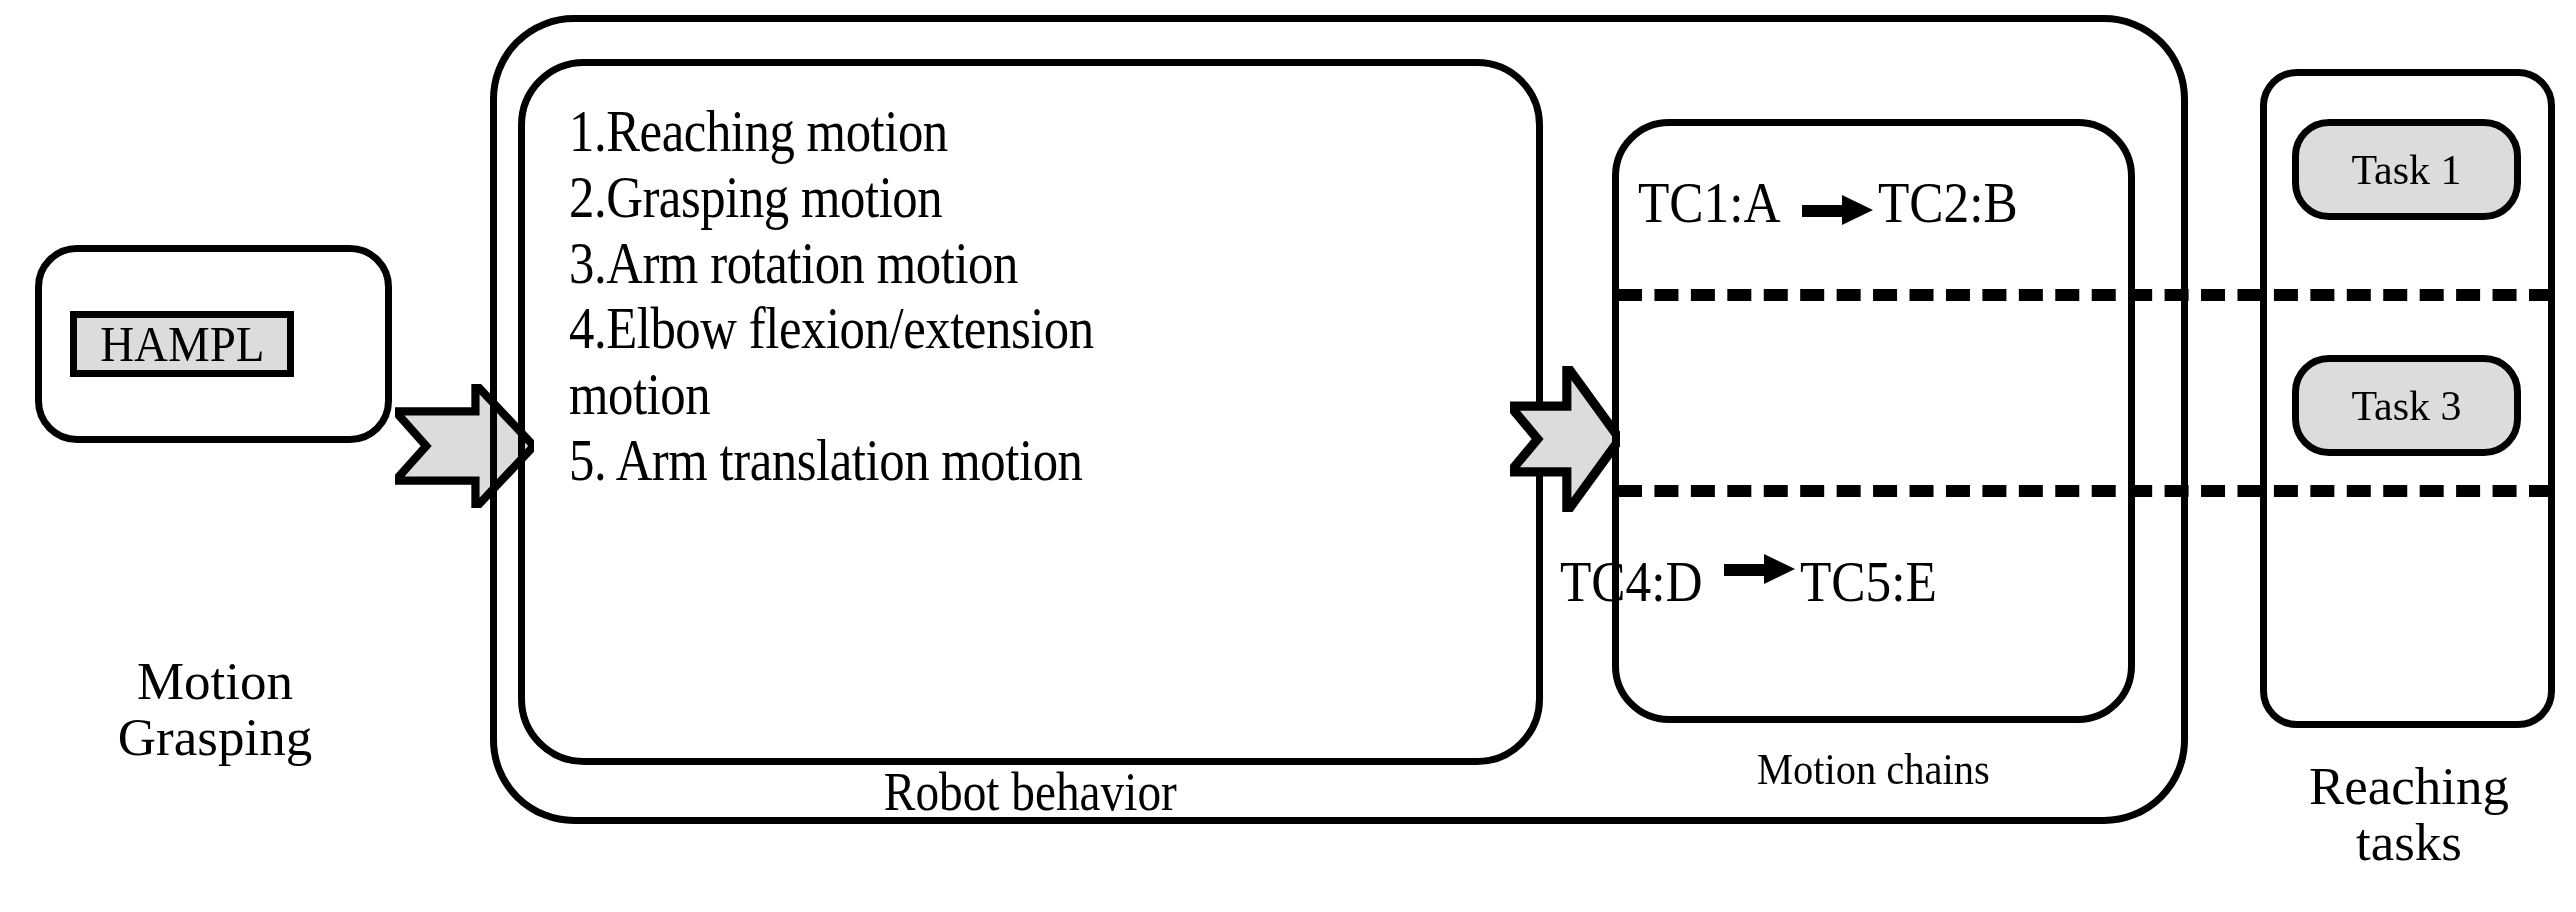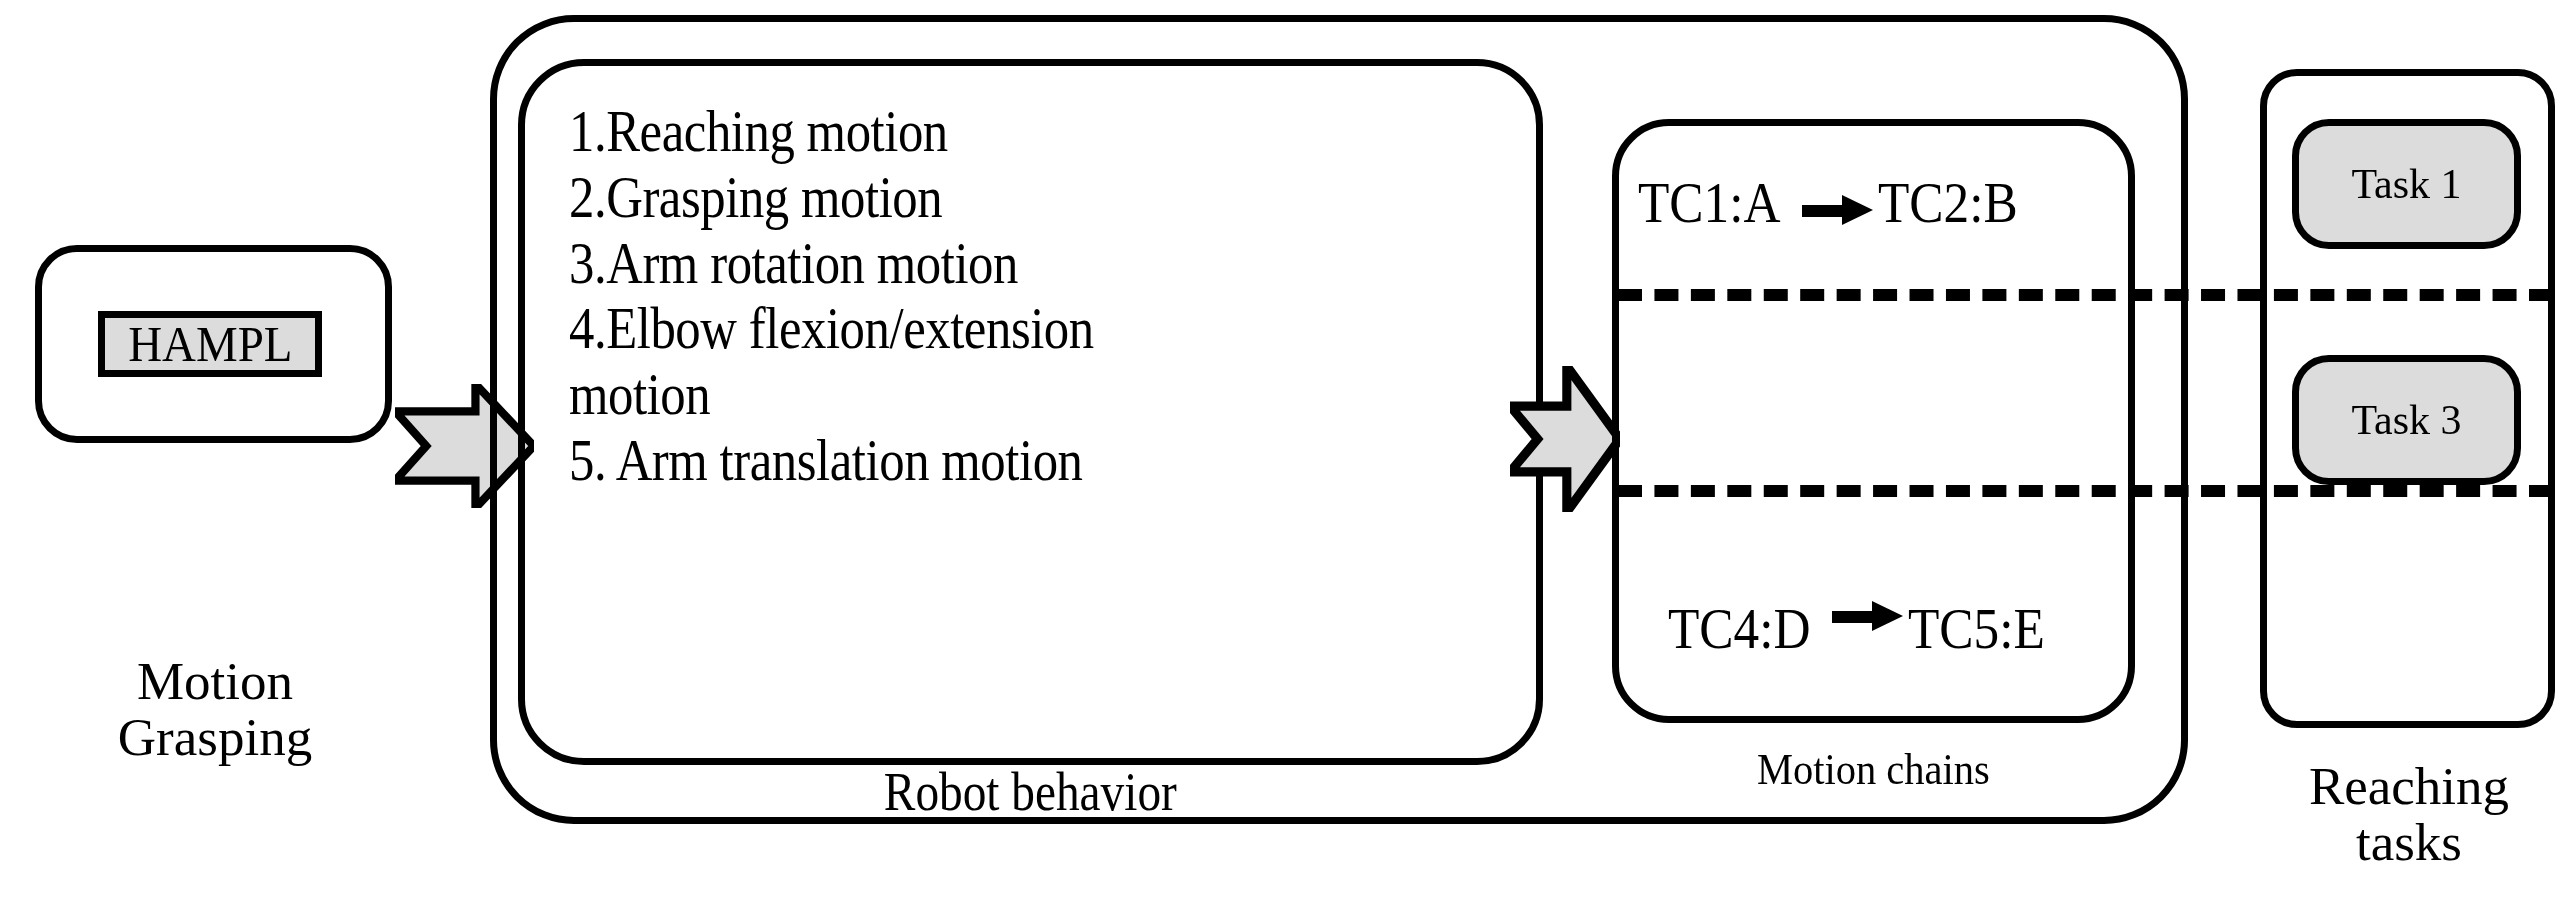--- a/index.html
+++ b/index.html
@@ -22,21 +22,21 @@
   }
 
   
   #mp-box{ left:35px; top:245px; width:357px; height:198px; border-radius:42px; }
   #hampl-chip{
     position:absolute;
     left:70px; top:311px; width:224px; height:66px;
     box-sizing:border-box;
     border:7.3px solid #000;
     background:#dcdcdc;
-    display:flex; align-items:center; justify-content:center;margin-left:28px;
+    display:flex; align-items:center; justify-content:center;
   }
   #hampl-chip span{
     font-size:51px; line-height:1;
     font-family:"Liberation Serif", serif;
     transform:scaleX(0.92);
   }
   #mp-label{
     position:absolute; left:0px; top:653px; width:430px;
     text-align:center; font-size:53px; line-height:1.06;
     font-family:"Liberation Serif", serif;
@@ -77,21 +77,21 @@
     position:absolute;
     left:1638px;
     width:512px;
     font-size:57px;
     white-space:nowrap;
     font-family:"Liberation Serif", serif;
   }
   .mc-row .seg{ display:inline-block; transform:scaleX(0.9); transform-origin:left center; }
   #mc-row-1{ top:170px; }
   #mc-row-2{ top:355px; }
-  #mc-row-3{ top:549px; left:1668px;margin-top:47px; }
+  #mc-row-3{ top:549px; left:1560px; }
   .mc-arrow{
     display:inline-block;
     position:relative;
     width:71px; height:27.5px;
     vertical-align:middle;
     margin:0 5.5px;
   }
   .mc-arrow::before{
     content:"";
     position:absolute; left:0; top:10px; width:48px; height:12px; background:#000;
@@ -112,21 +112,21 @@
     font-family:"Liberation Serif", serif;
   }
   #mc-label span{ display:inline-block; transform:scaleX(0.9); }
 
   
   #st-box{ left:2260px; top:69px; width:295px; height:659px; border-radius:37px; }
   .task-chip{
     position:absolute;
     left:2292px;
     width:229px;
-    height:130px;
+    height:101px;
     box-sizing:border-box;
     border:7.3px solid #000;
     border-radius:37px;
     background:#dcdcdc;
     display:flex; align-items:center; justify-content:center;
     font-size:42px;
     font-family:"Liberation Serif", serif;
   }
   #task-1{ top:119px; }
   #task-2{ top:355px; }

